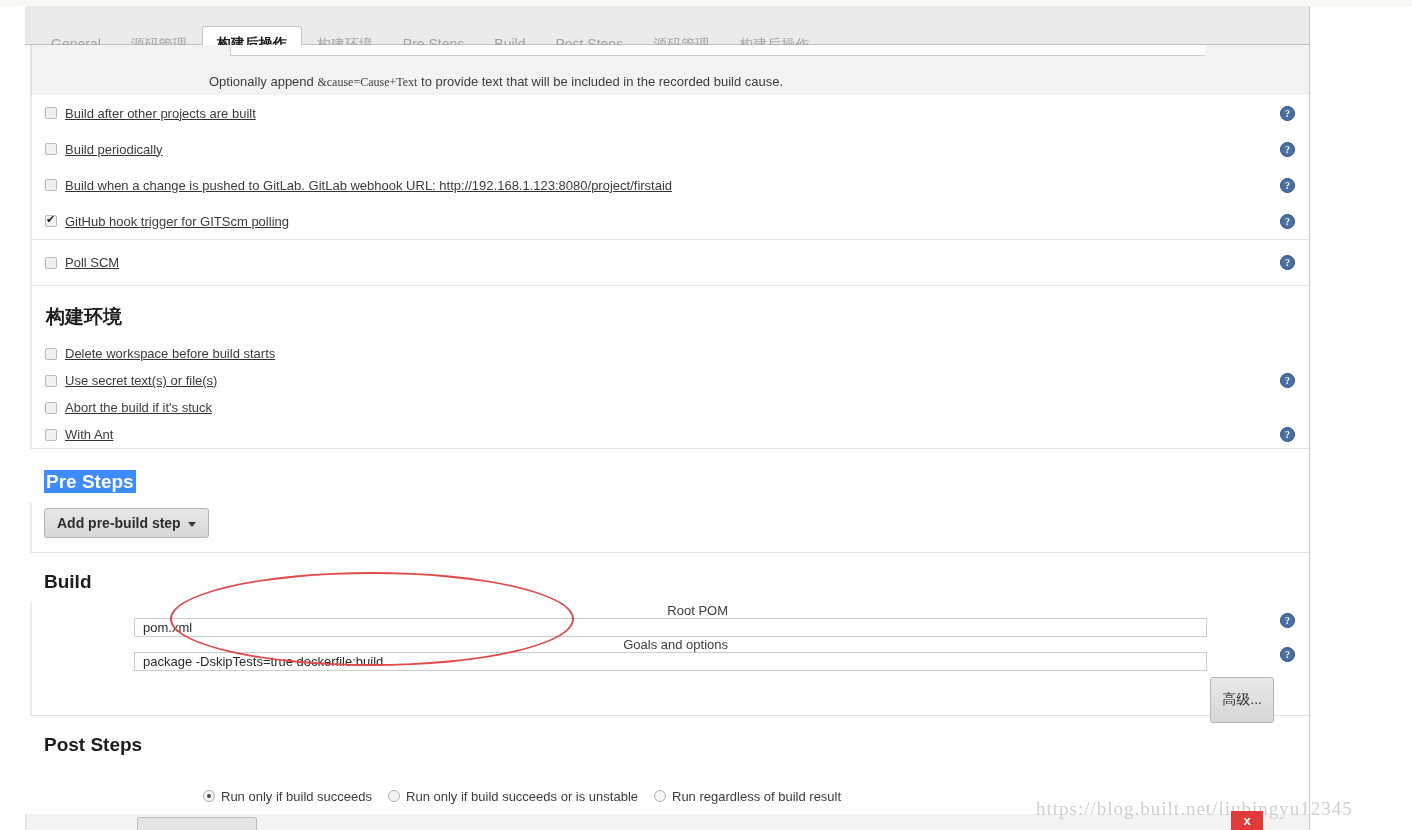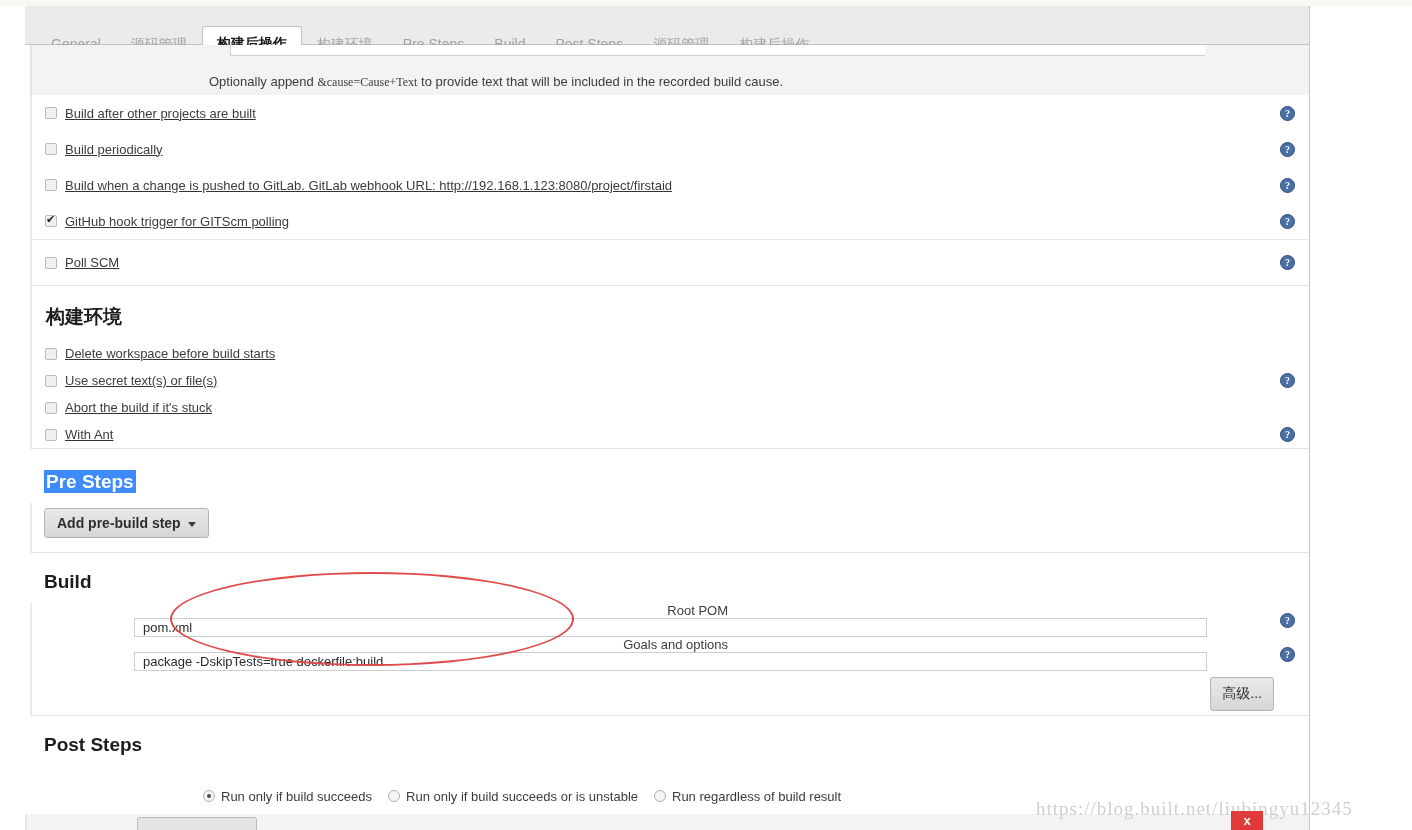--- a/index.html
+++ b/index.html
@@ -214,21 +214,21 @@
     display: inline-block;
     margin-left: 7px;
     width: 0; height: 0;
     border-left: 4px solid transparent;
     border-right: 4px solid transparent;
     border-top: 5px solid #3a3a3a;
     vertical-align: middle;
   }
   .btn-normal {
     font-weight: normal;
-    padding: 7px 11px;
+    padding: 13px 11px;
   }
 
   
   .field-row {
     position: relative;
     height: 34px;
     display: flex;
     align-items: center;
     margin-left: 5px;
     border-left: 2px solid #ececec;

